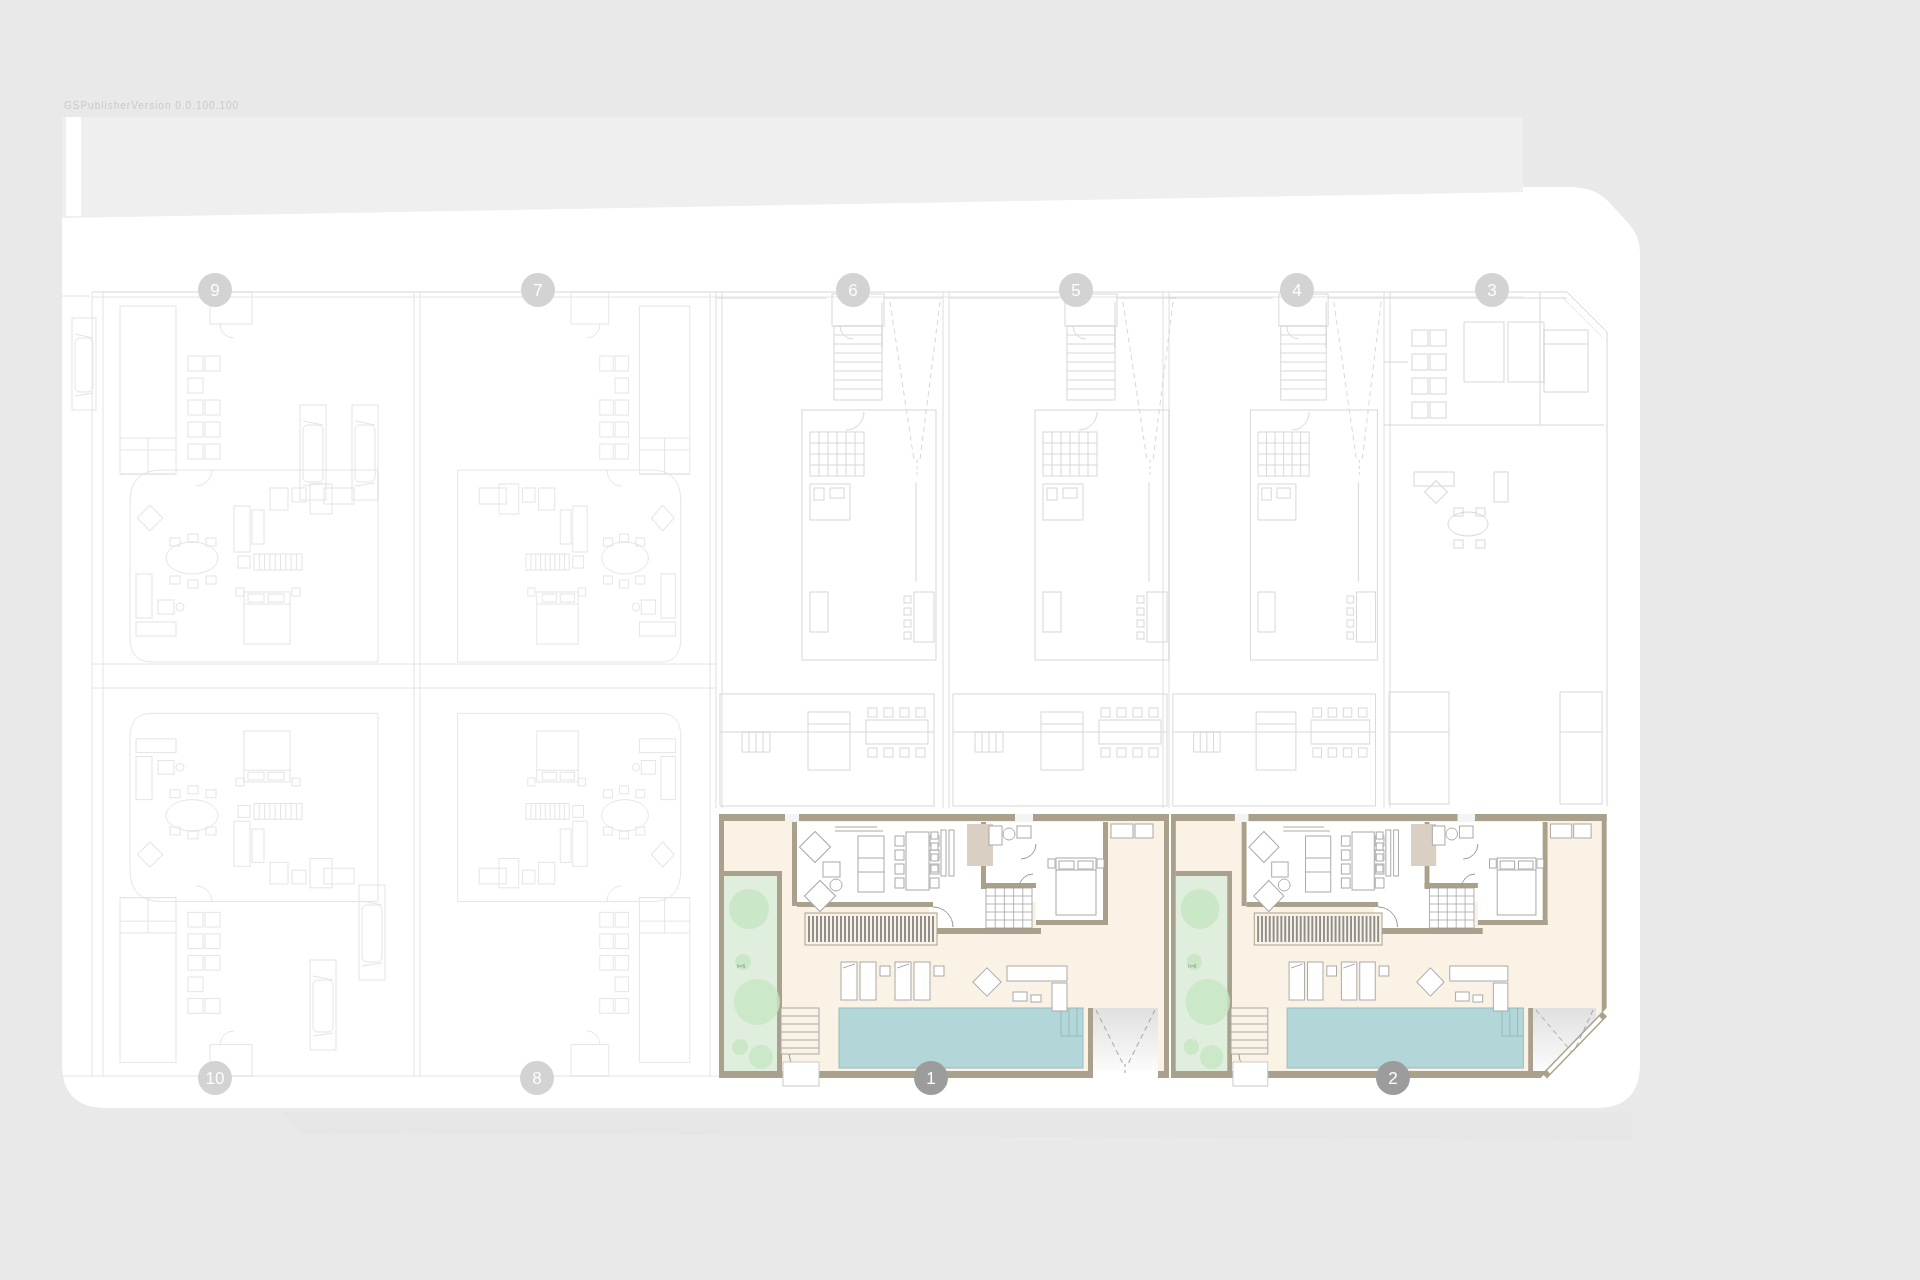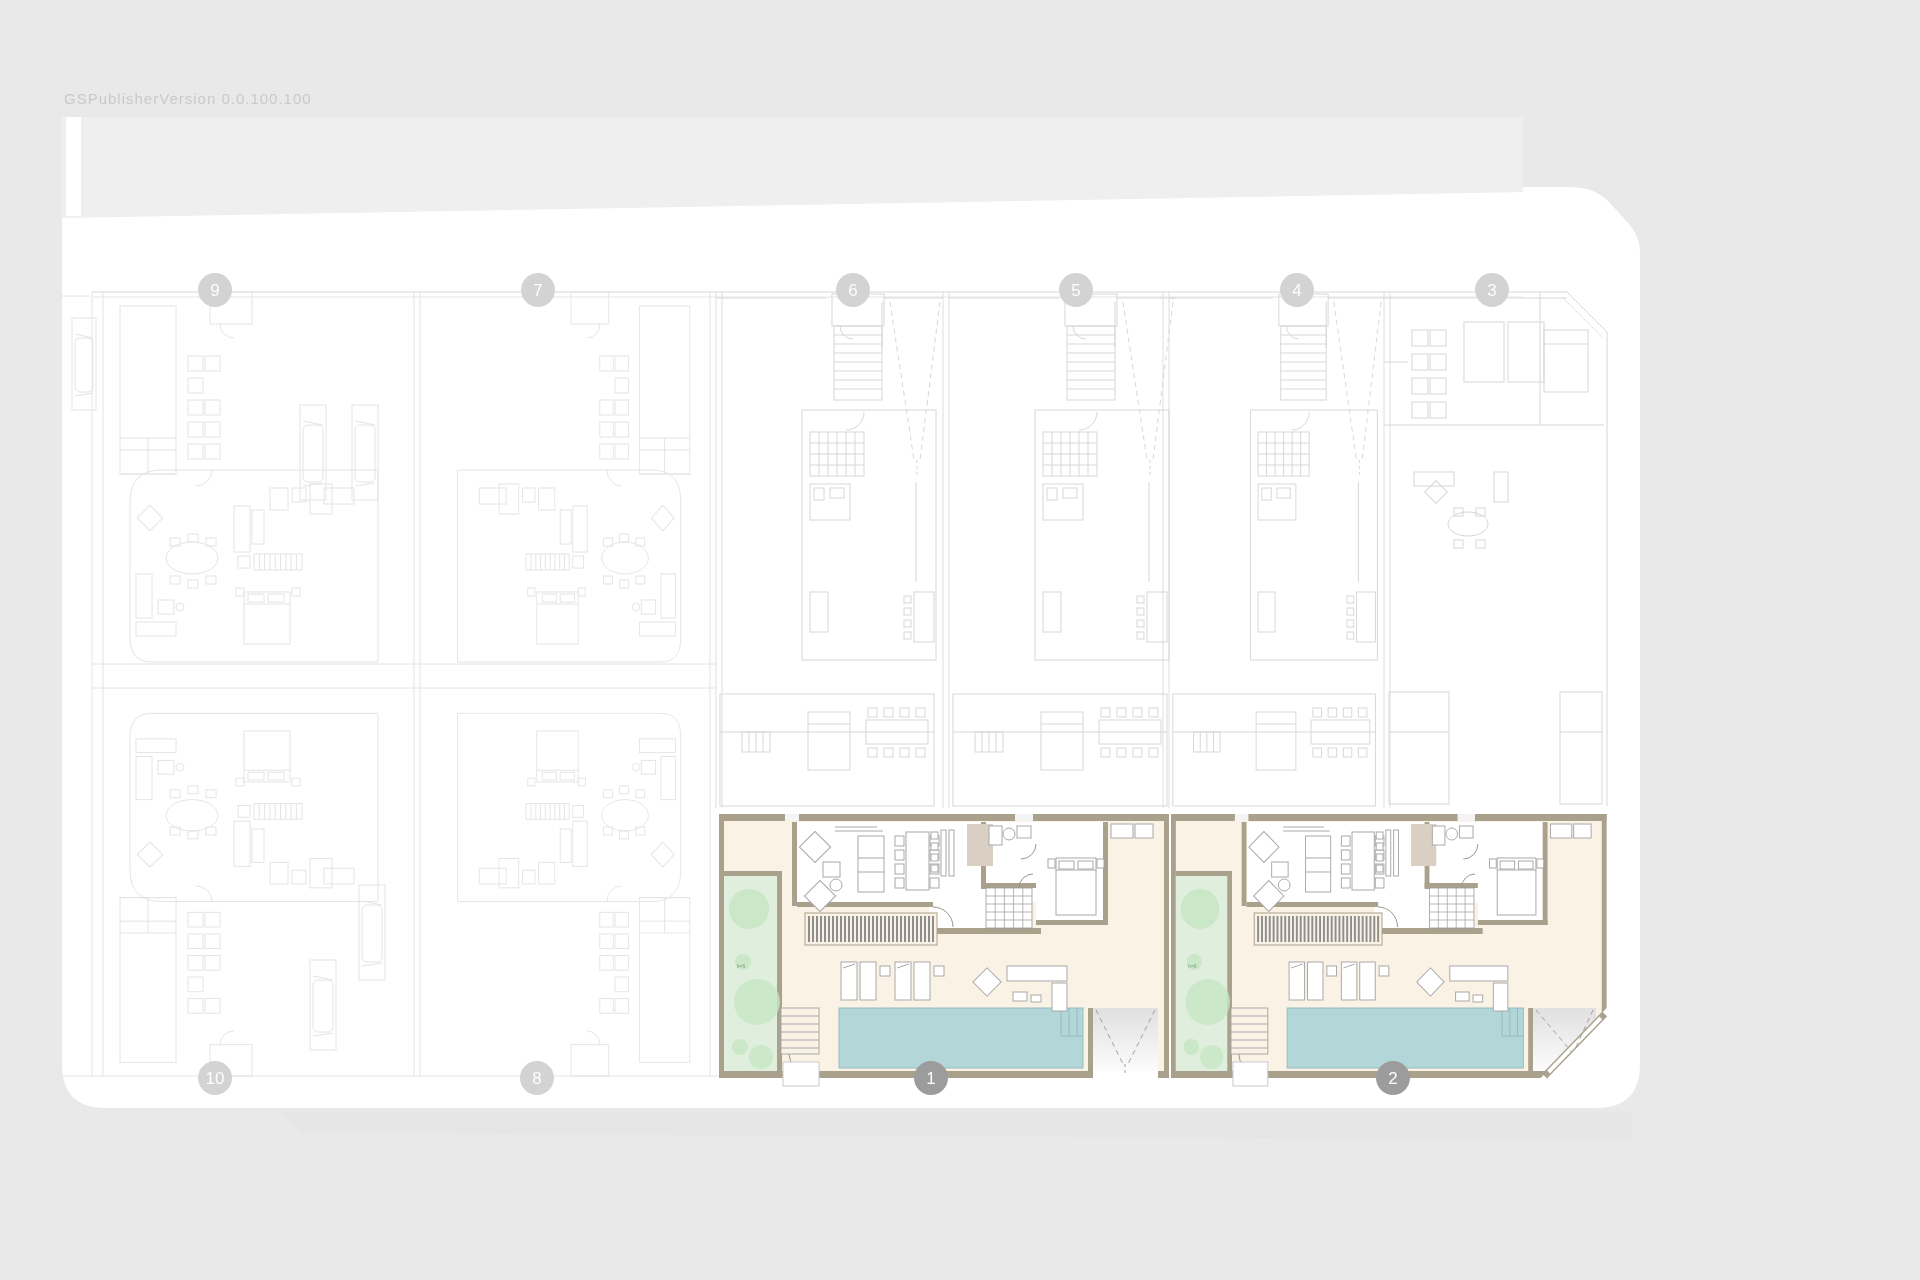--- a/index.html
+++ b/index.html
@@ -1,20 +1,20 @@
 <!DOCTYPE html>
 <html><head>
 <meta charset="utf-8">
 <style>
   html,body{margin:0;padding:0;}
   body{width:1920px;height:1280px;background:#e9e9e9;font-family:"Liberation Sans",sans-serif;overflow:hidden;}
   .frame{position:relative;width:1920px;height:1280px;background:#e9e9e9;}
   svg{position:absolute;left:0;top:0;}
   svg text{font-family:"Liberation Sans",sans-serif;}
-  .watermark{position:absolute;left:64px;top:90px;font-size:15px;letter-spacing:1px;color:#c9c9c9;user-select:none;}
+  .watermark{position:absolute;left:64px;top:100px;font-size:10px;letter-spacing:1px;color:#c9c9c9;user-select:none;}
 </style>
 </head>
 <body>
 
 <div class="frame">
   <svg id="plan" width="1920" height="1280" viewBox="0 0 1920 1280">
       <defs>
         <linearGradient id="dg" x1="0" y1="0" x2="0" y2="1">
           <stop offset="0%" stop-color="#e0e0e0"></stop>
           <stop offset="100%" stop-color="#fcfcfc"></stop>

